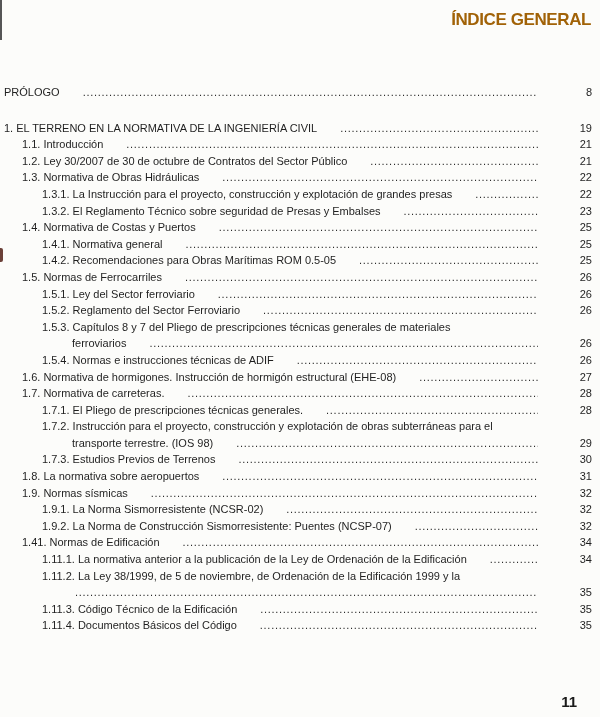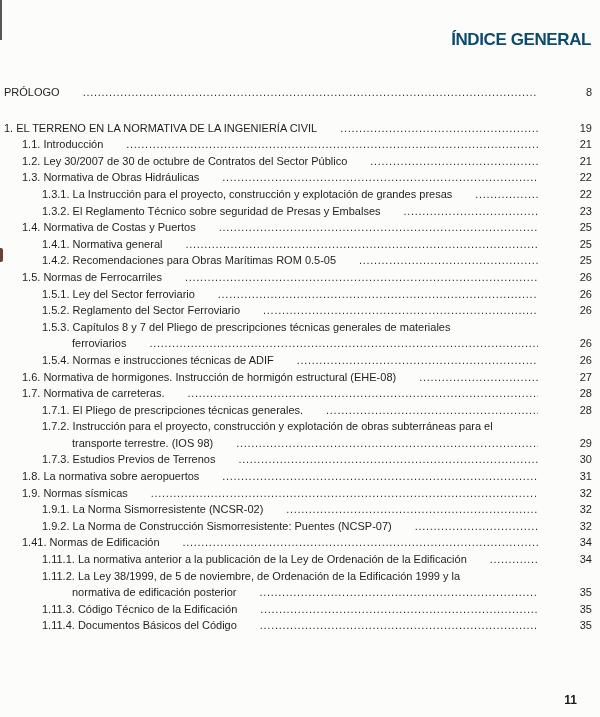--- a/index.html
+++ b/index.html
@@ -14,22 +14,21 @@
     font-size: 11px;
   }
   .page-title {
     position: absolute;
     top: 10px;
     right: 9px;
     font-size: 17px;
     font-weight: 700;
     letter-spacing: -0.4px;
     line-height: 20px;
-    color: #0c4a6e;
-    margin-top: 20px;
+    color: #a16207;
   }
   .toc {
     position: absolute;
     top: 84px;
     left: 4px;
     right: 8px;
   }
   .toc-row {
     display: flex;
     align-items: baseline;
@@ -59,21 +58,21 @@
   .leader.hidden::after { content: ""; }
   .page-num {
     flex: 0 0 34px;
     width: 34px;
     text-align: right;
   }
   .folio {
     position: absolute;
     top: 693px;
     right: 23px;
-    font-size: 12px;
+    font-size: 15px;
     font-weight: 700;
     color: #1a1a1a;
   }
   .artifact-top-left {
     position: absolute;
     left: 0; top: 0;
     width: 2px; height: 40px;
     background: #565656;
   }
   .artifact-left-blob {
@@ -232,21 +231,20 @@
       <span class="toc-text">1.11.1. La normativa anterior a la publicación de la Ley de Ordenación de la Edificación</span>
       <span class="leader"></span>
       <span class="page-num">34</span>
     </div>
     <div class="toc-row lvl2">
       <span class="toc-text">1.11.2. La Ley 38/1999, de 5 de noviembre, de Ordenación de la Edificación 1999 y la</span>
       <span class="leader hidden"></span>
       <span class="page-num"></span>
     </div>
     <div class="toc-row lvl3">
-      <span class="toc-text">normativa de edificación posterior</span>
       <span class="leader"></span>
       <span class="page-num">35</span>
     </div>
     <div class="toc-row lvl2">
       <span class="toc-text">1.11.3. Código Técnico de la Edificación</span>
       <span class="leader"></span>
       <span class="page-num">35</span>
     </div>
     <div class="toc-row lvl2">
       <span class="toc-text">1.11.4. Documentos Básicos del Código</span>

